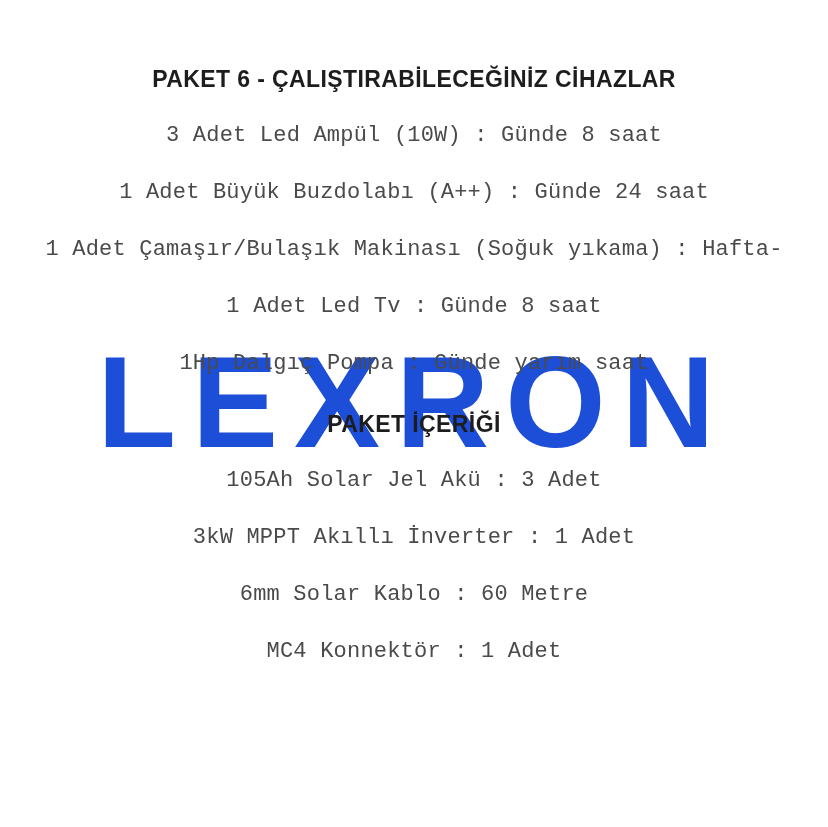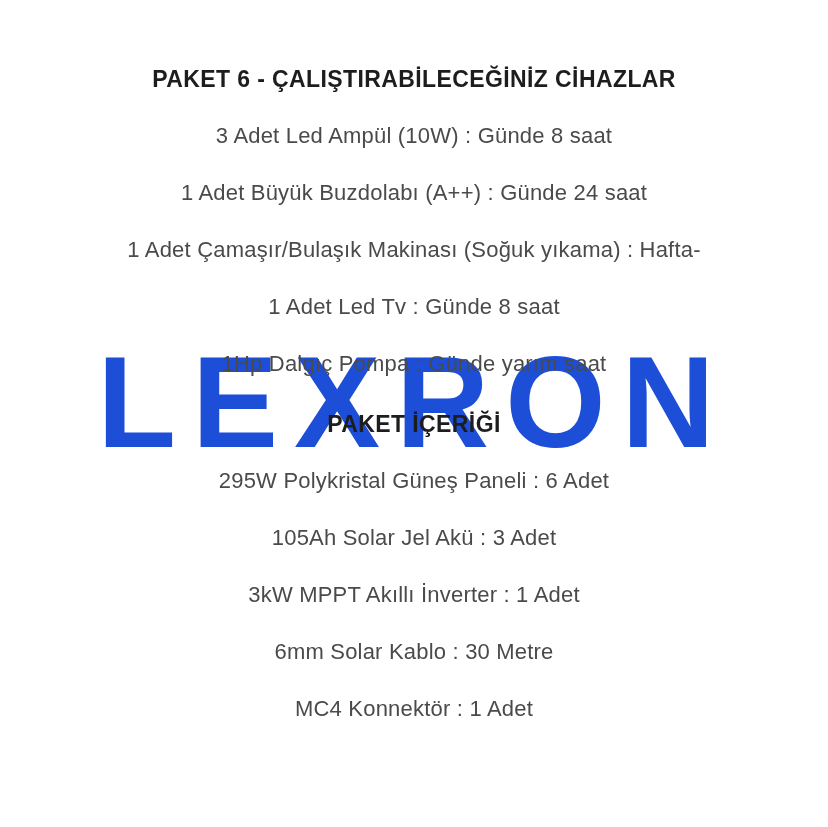--- a/index.html
+++ b/index.html
@@ -43,20 +43,21 @@
     color: #1d1d1d;
     letter-spacing: 0.4px;
     margin-top: 32px;
   }
   .item {
     font-size: 22px;
     line-height: 28px;
     color: #4a4a4a;
     margin-top: 29px;
     letter-spacing: 0.2px;
+    font-family: Liberation Mono, monospace;
   }
   .contents-heading {
   }
   .line { display: block; }
 </style>
 </head>
 <body>
 
 <div class="page">
 
@@ -82,34 +83,31 @@
       <span class="line">1 Adet Led Tv : Günde 8 saat</span>
     </div>
 
     <div class="item">
       <span class="line">1Hp Dalgıç Pompa : Günde yarım saat</span>
     </div>
 
 
     <div class="heading contents-heading">PAKET İÇERİĞİ</div>
 
-    <div class="item">
-      <span class="line">295W Polykristal Güneş Paneli : 6 Adet</span>
-    </div>
 
     <div class="item">
       <span class="line">105Ah Solar Jel Akü : 3 Adet</span>
     </div>
 
     <div class="item">
       <span class="line">3kW MPPT Akıllı İnverter : 1 Adet</span>
     </div>
 
     <div class="item">
-      <span class="line">6mm Solar Kablo : 30 Metre</span>
+      <span class="line">6mm Solar Kablo : 60 Metre</span>
     </div>
 
     <div class="item">
       <span class="line">MC4 Konnektör : 1 Adet</span>
     </div>
 
   </div>
 </div>
 
 </body></html>

